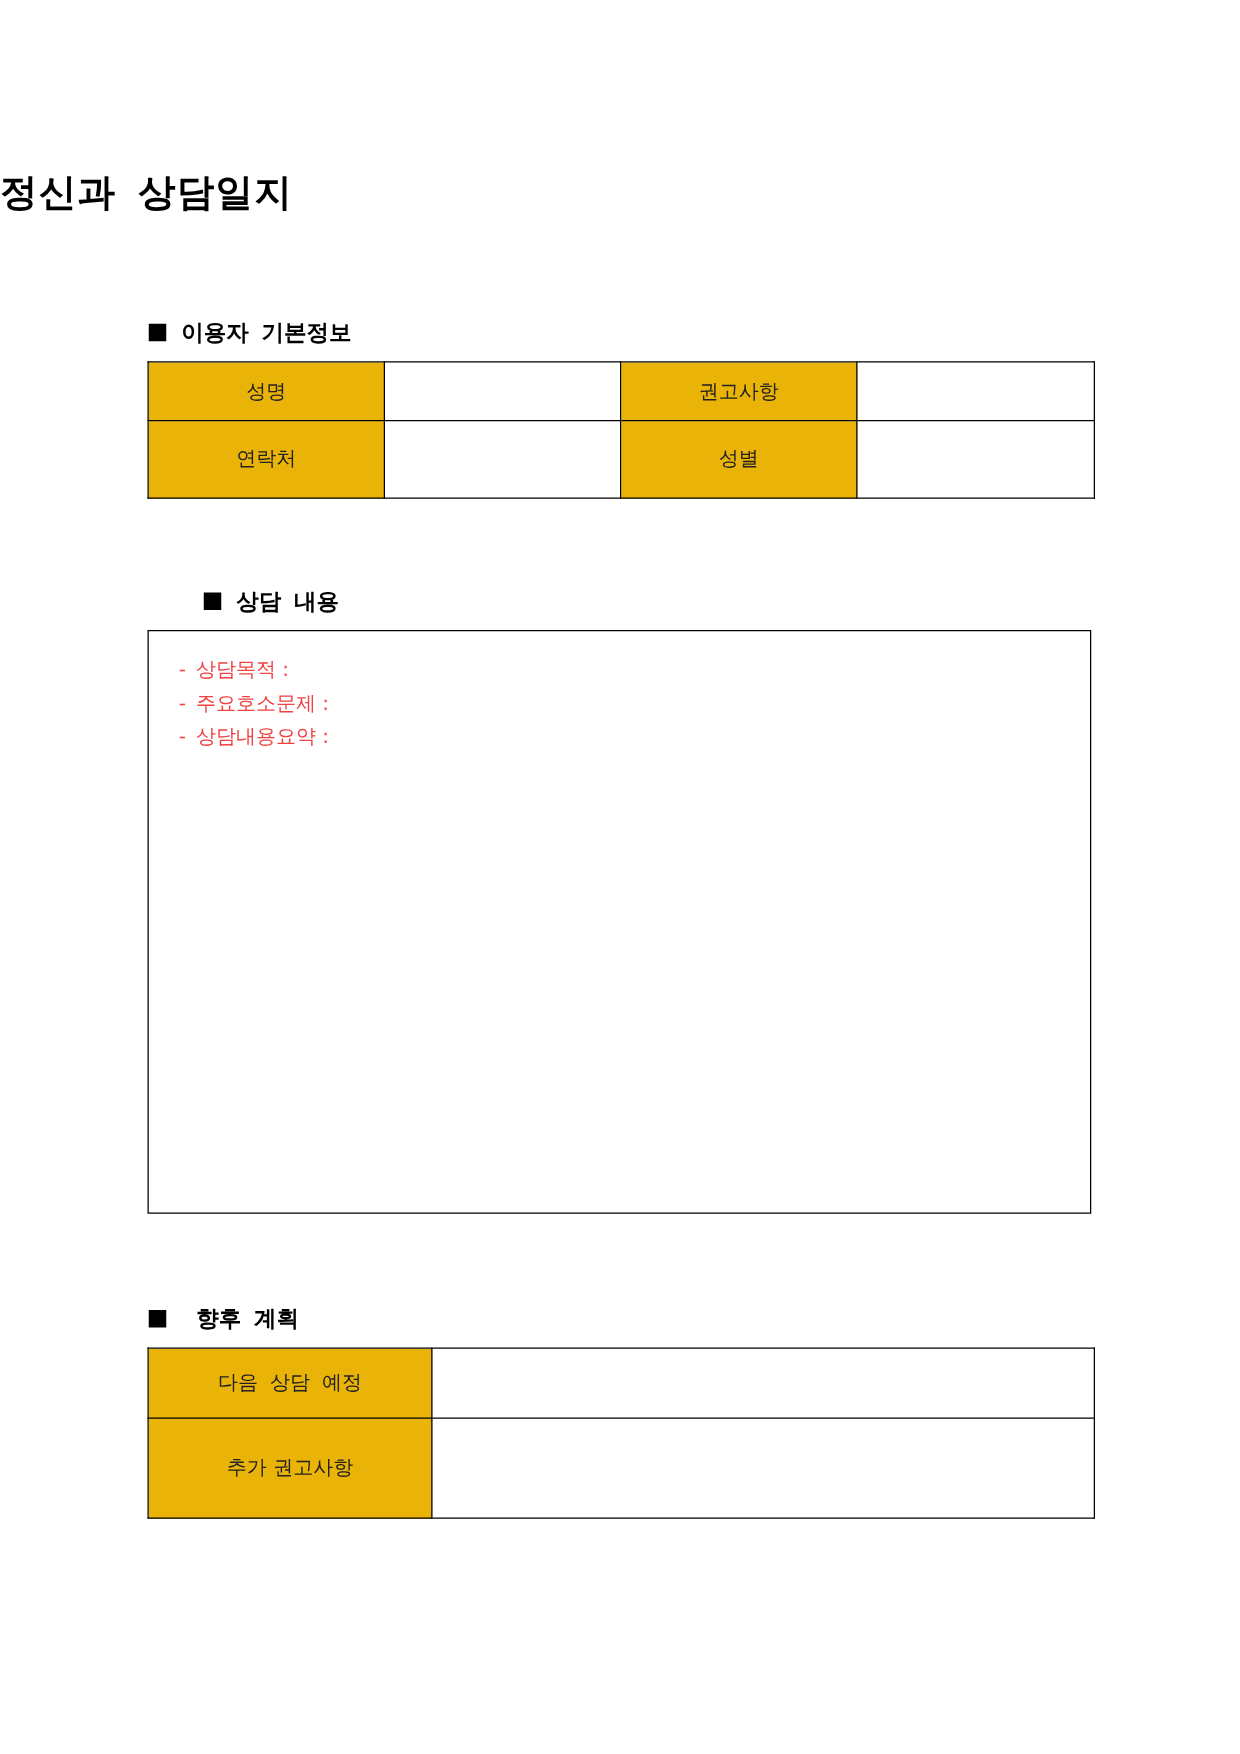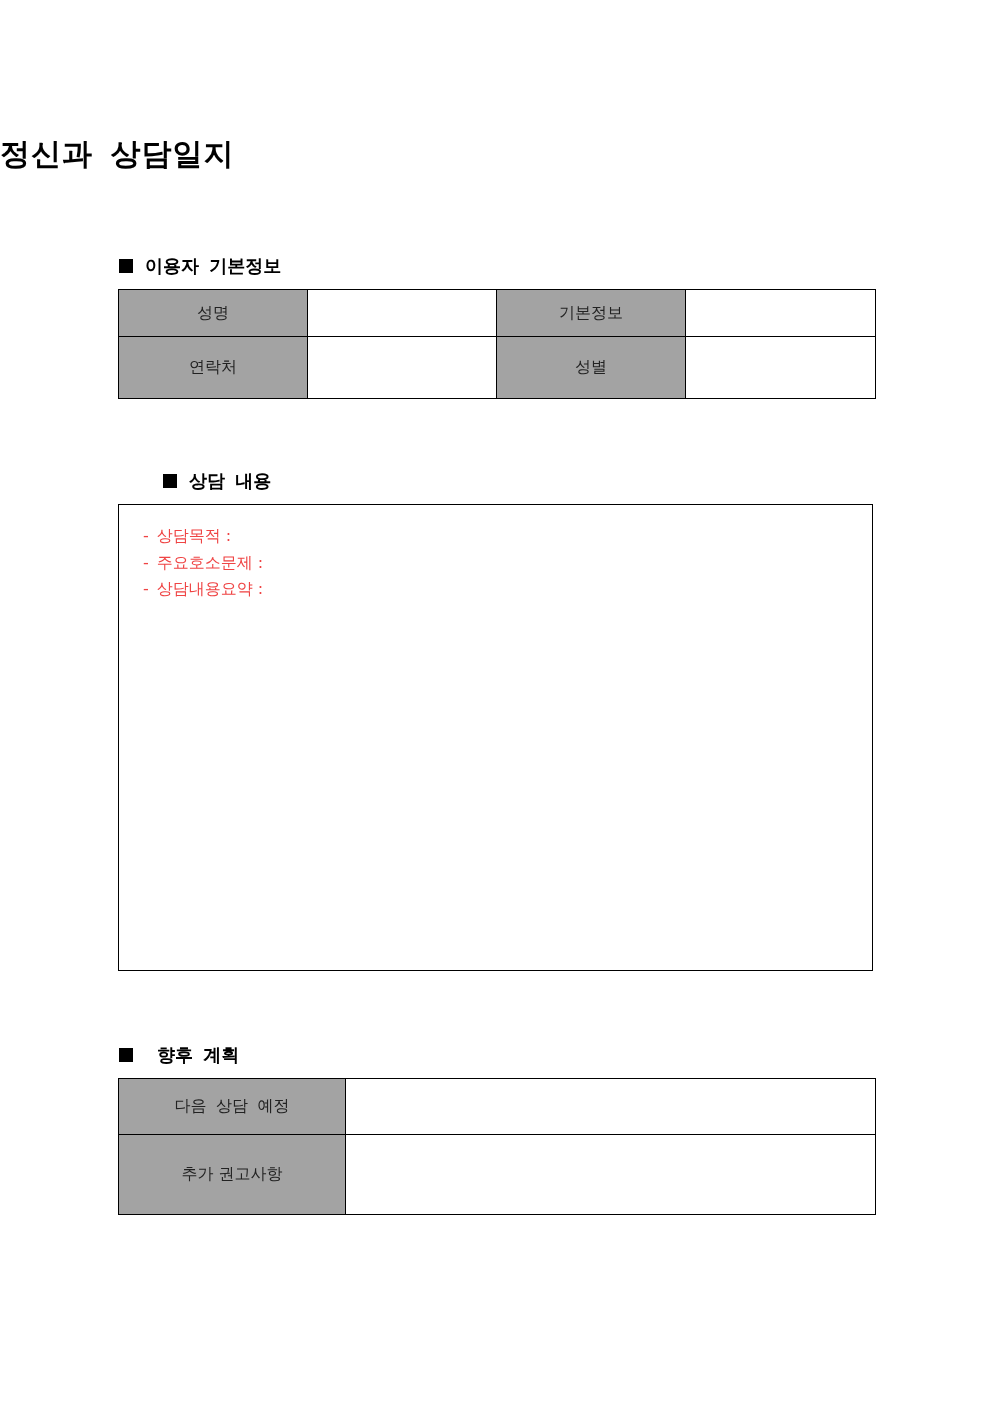--- a/index.html
+++ b/index.html
@@ -2,21 +2,21 @@
 <html><head>
 <meta charset="utf-8">
 <style>
   html, body { margin: 0; padding: 0; background: #ffffff; }
   body { width: 992px; height: 1403px; position: relative; font-family: "DejaVu Sans", "Liberation Sans", sans-serif; color: #000; }
   .title { position: absolute; top: 134px; left: 0; width: 992px; text-align: left; font-size: 30px; font-weight: bold; letter-spacing: 1px; word-spacing: 6px; }
   .section-head { position: absolute; left: 119px; font-size: 18px; font-weight: bold; display: flex; align-items: center; word-spacing: 4px; justify-content: space-between; }
   .section-head .sq { display: inline-block; width: 14px; height: 14px; background: #000; margin-right: 12px; }
   table.grid { position: absolute; border-collapse: collapse; table-layout: fixed; }
   table.grid td { border: 1.5px solid #000; font-size: 16px; text-align: center; vertical-align: middle; padding: 0; color: #222; }
-  table.grid td.label { background: #a3a3a3; }
+  table.grid td.label { background: #eab308; }
   table.grid td.value { background: #fff; }
   .content-box { position: absolute; left: 118px; top: 504px; width: 755px; height: 467px; border: 1.5px solid #000; box-sizing: border-box; }
   .content-box ul { list-style: none; margin: 0; padding: 18px 0 0 24px; }
   .content-box li { font-size: 16px; line-height: 26.5px; color: #ef4444; }
   .content-box li .dash { margin-right: 8px; }
 </style>
 </head>
 <body>
 
 <div class="title">정신과 상담일지</div>
@@ -30,21 +30,21 @@
   <colgroup>
       <col style="width:189px">
       <col style="width:189px">
       <col style="width:189px">
       <col style="width:190px">
     </colgroup>
   <tbody>
       <tr style="height:47px;">
     <td class="label">성명</td>
     <td class="value"></td>
-    <td class="label">기본정보</td>
+    <td class="label">권고사항</td>
     <td class="value"></td>
   </tr>
   <tr style="height:62px;padding-left:33px;">
     <td class="label">연락처</td>
     <td class="value"></td>
     <td class="label">성별</td>
     <td class="value"></td>
   </tr>
 </tbody>
   </table>

